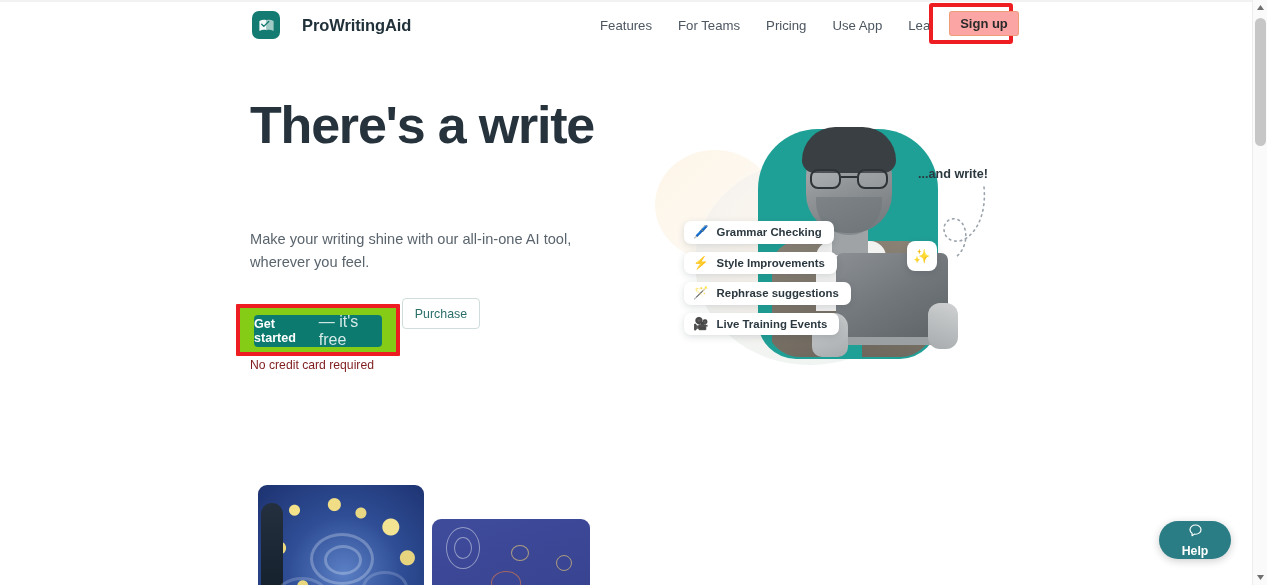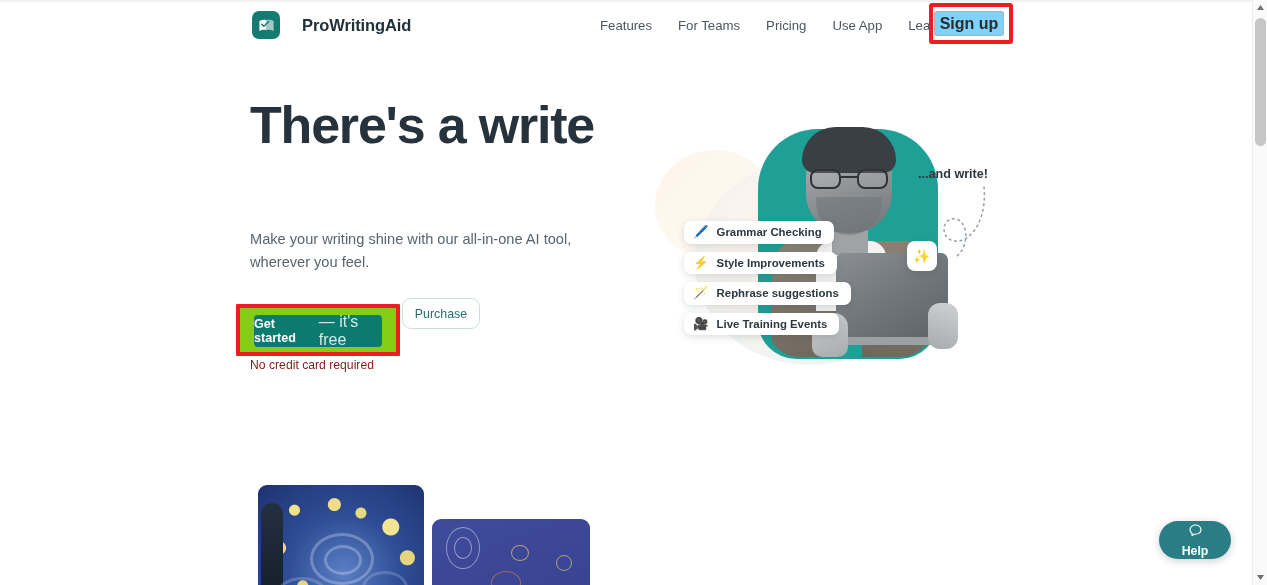--- a/index.html
+++ b/index.html
@@ -64,26 +64,26 @@
 
   
   .signup-wrap {
     position: absolute; left: 929px; top: 3px;
     width: 84px; height: 41px;
     border: 4px solid #ee1d22;
     border-radius: 3px;
     background: #ffffff;
   }
   .signup-btn {
-    position: absolute; left: 1px; top: 4px;
+    position: absolute; left: 16px; top: 4px;
     width: 70px; height: 25px;
-    background: #7dd3fc;
+    background: #fca5a5;
     border: 1px solid #e2935080;
     border-radius: 3px;
-    font-size: 16px; font-weight: 700; color: #2b2b2b;
+    font-size: 13px; font-weight: 700; color: #2b2b2b;
     display: flex; align-items: center; justify-content: center;
     cursor: pointer;
   }
 
   
   .hero-title {
     position: absolute; left: 250px; top: 97px;
     width: 430px;
     font-size: 52px; line-height: 56px;
     font-weight: 700; color: #26333c;
@@ -109,21 +109,21 @@
     display: flex; align-items: center; justify-content: center;
     gap: 6px; cursor: pointer;
   }
   .btn-start .lead { font-size: 12.6px; font-weight: 700; color: #ffffff; }
   .btn-start .free { font-size: 16px; color: #d5eae7; }
 
   .btn-purchase {
     position: absolute; left: 402px; top: 298px;
     width: 78px; height: 31px;
     background: #ffffff;
-    border: 1px solid #cfdedd; border-radius: 9px;
+    border: 1px solid #cfdedd; border-radius: 4px;
     display: flex; align-items: center; justify-content: center;
     font-size: 12.4px; color: #2c6e6b; cursor: pointer;
   }
   .nocard {
     position: absolute; left: 250px; top: 358px;
     font-size: 12.2px; color: #7f1d1d;
   }
 
   
   .illus { position: absolute; left: 640px; top: 105px; width: 370px; height: 270px; }

